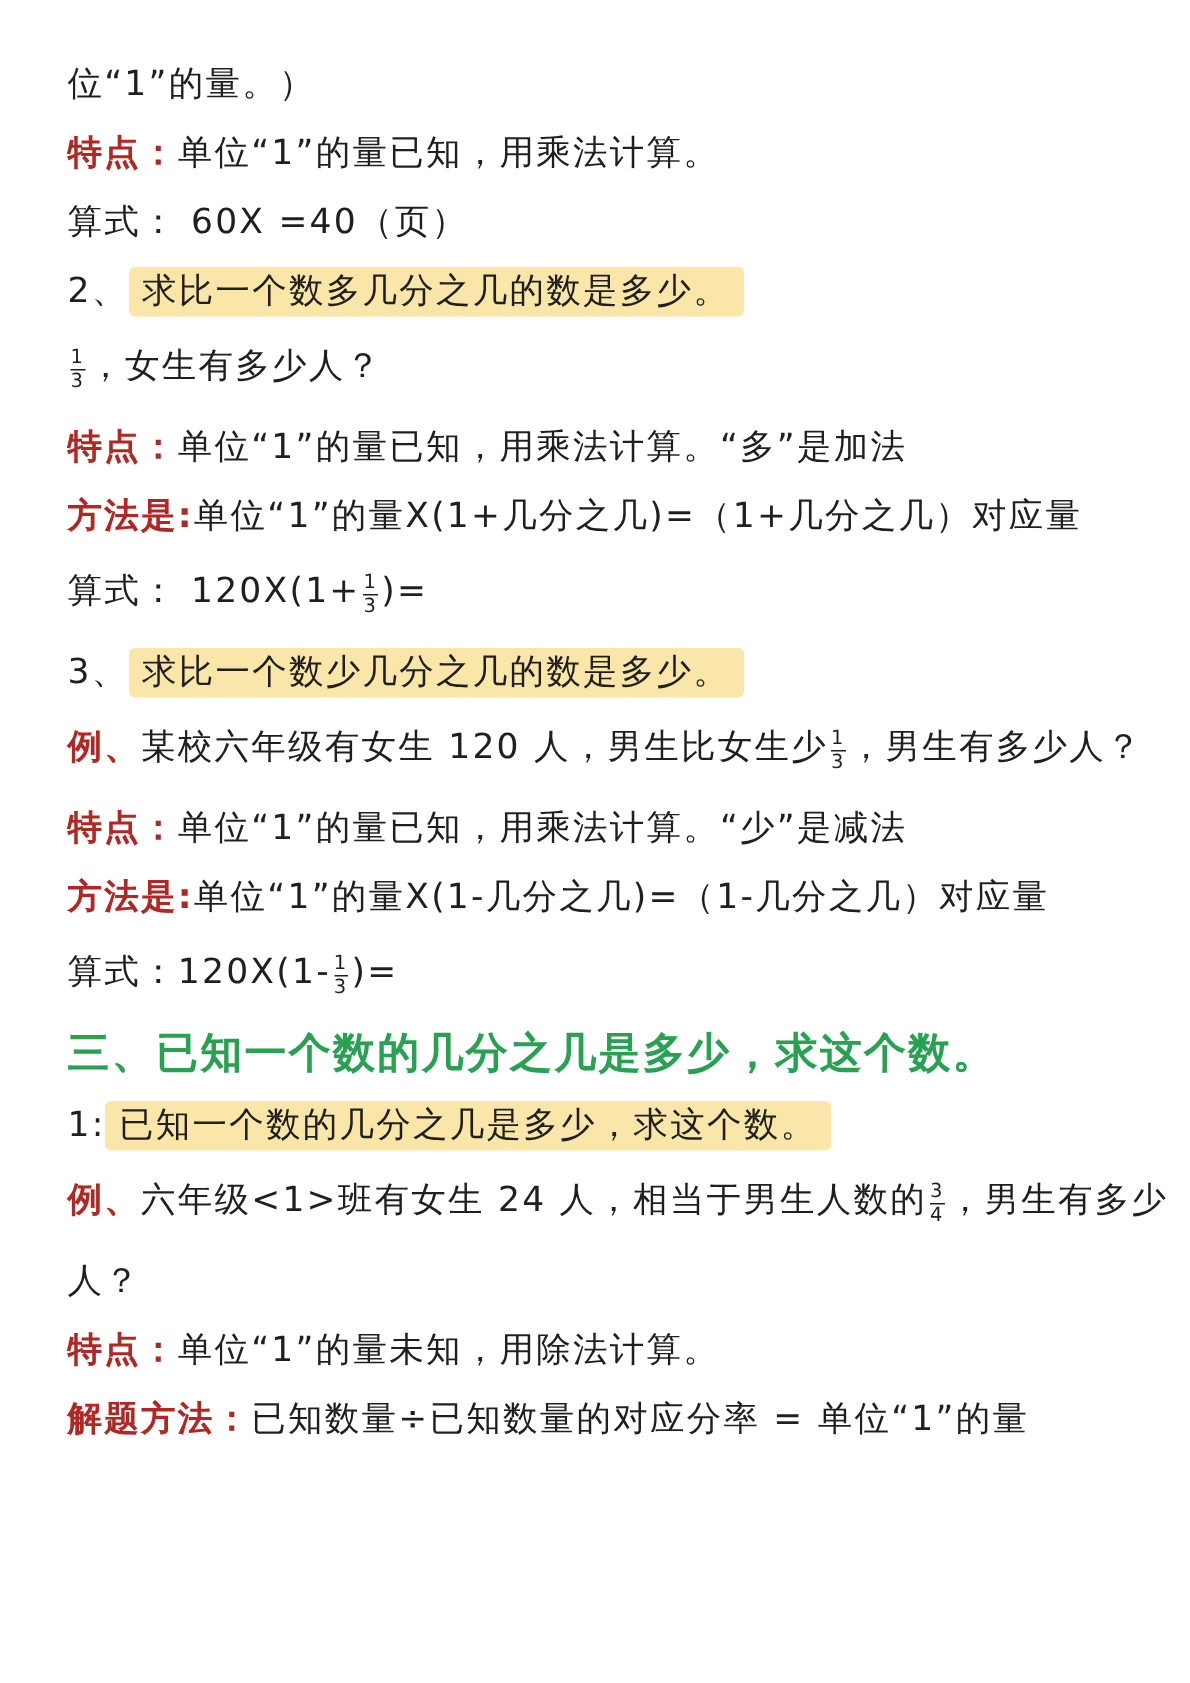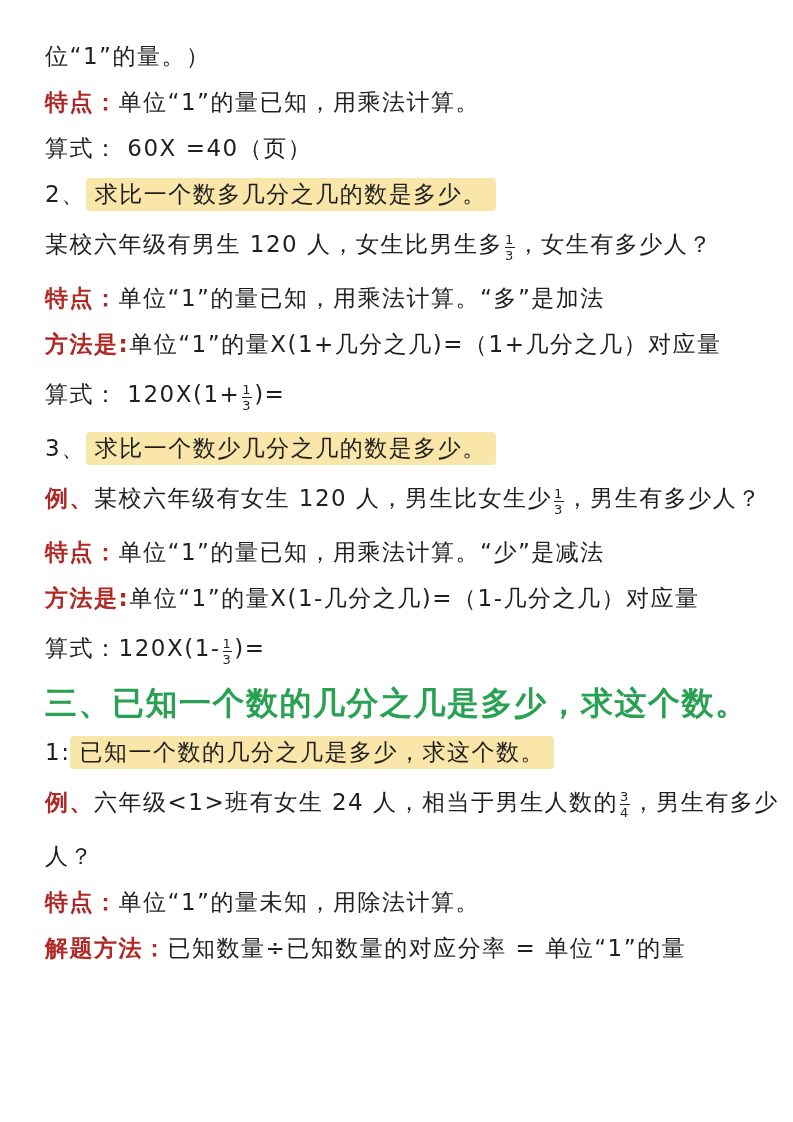--- a/index.html
+++ b/index.html
@@ -26,21 +26,21 @@
     font-size:23px;
     line-height:32px;
     letter-spacing:1.5px;
     margin-bottom:14px;
     white-space:nowrap;
     color:var(--ink);
   }
   .line.has-frac{margin-bottom:18px;padding:4px 0;}
   .seg-plain{color:var(--ink);}
   .seg-red{color:var(--red);font-weight:bold;margin-top:20px;}
-  .seg-green{color:var(--green);font-weight:bold;font-size:32px;}
+  .seg-green{color:var(--green);font-weight:bold;font-size:28px;}
   .seg-hl{
     background:var(--hl);
     border-radius:4px;
     padding:3px 9px 4px 9px;
   }
   .frac{
     display:inline-block;
     vertical-align:middle;
     text-align:center;
     font-size:13px;
@@ -57,21 +57,21 @@
 </style>
 </head>
 <body>
 
 <div class="page">
   <div id="doc">
       <div class="line"><span class="seg-plain">位“1”的量。）</span></div>
       <div class="line"><span class="seg-red">特点：</span><span class="seg-plain">单位“1”的量已知，用乘法计算。</span></div>
       <div class="line"><span class="seg-plain">算式：  60X =40（页）</span></div>
       <div class="line"><span class="seg-plain">2、</span><span class="seg-hl">求比一个数多几分之几的数是多少。</span></div>
-      <div class="line has-frac"><span class="seg-plain">某校六年级有男生 120 人，女生比男生多</span><span class="frac"><span class="num">1</span><span class="den">3</span></span><span class="seg-plain">，女生有多少人？</span></div>
+      <div class="line has-frac"><span class="frac"><span class="num">1</span><span class="den">3</span></span><span class="seg-plain">，女生有多少人？</span></div>
       <div class="line"><span class="seg-red">特点：</span><span class="seg-plain">单位“1”的量已知，用乘法计算。“多”是加法</span></div>
       <div class="line"><span class="seg-red">方法是:</span><span class="seg-plain">单位“1”的量X(1+几分之几)=（1+几分之几）对应量</span></div>
       <div class="line has-frac"><span class="seg-plain">算式：  120X(1+</span><span class="frac"><span class="num">1</span><span class="den">3</span></span><span class="seg-plain">)=</span></div>
       <div class="line"><span class="seg-plain">3、</span><span class="seg-hl">求比一个数少几分之几的数是多少。</span></div>
       <div class="line has-frac"><span class="seg-red">例、</span><span class="seg-plain">某校六年级有女生 120 人，男生比女生少</span><span class="frac"><span class="num">1</span><span class="den">3</span></span><span class="seg-plain">，男生有多少人？</span></div>
       <div class="line"><span class="seg-red">特点：</span><span class="seg-plain">单位“1”的量已知，用乘法计算。“少”是减法</span></div>
       <div class="line"><span class="seg-red">方法是:</span><span class="seg-plain">单位“1”的量X(1-几分之几)=（1-几分之几）对应量</span></div>
       <div class="line has-frac"><span class="seg-plain">算式：120X(1-</span><span class="frac"><span class="num">1</span><span class="den">3</span></span><span class="seg-plain">)=</span></div>
       <div class="line"><span class="seg-green">三、已知一个数的几分之几是多少，求这个数。</span></div>
       <div class="line"><span class="seg-plain">1:</span><span class="seg-hl">已知一个数的几分之几是多少，求这个数。</span></div>

